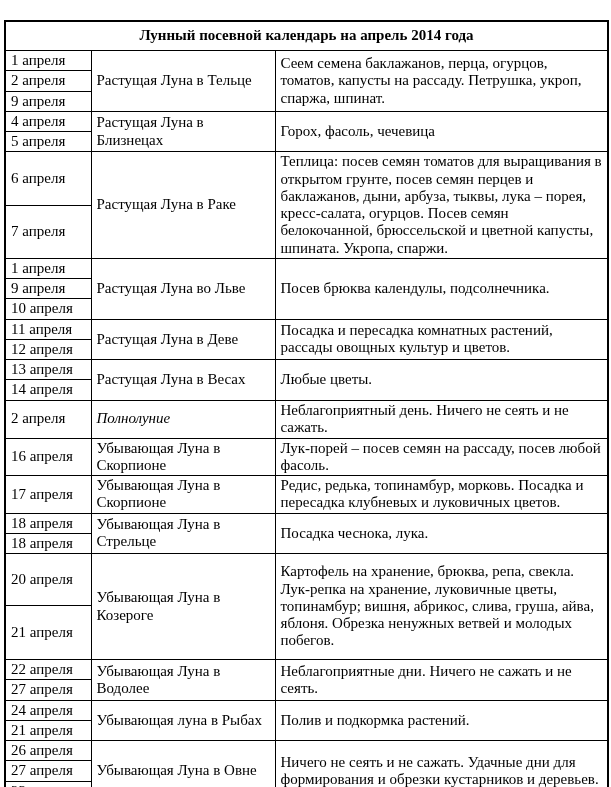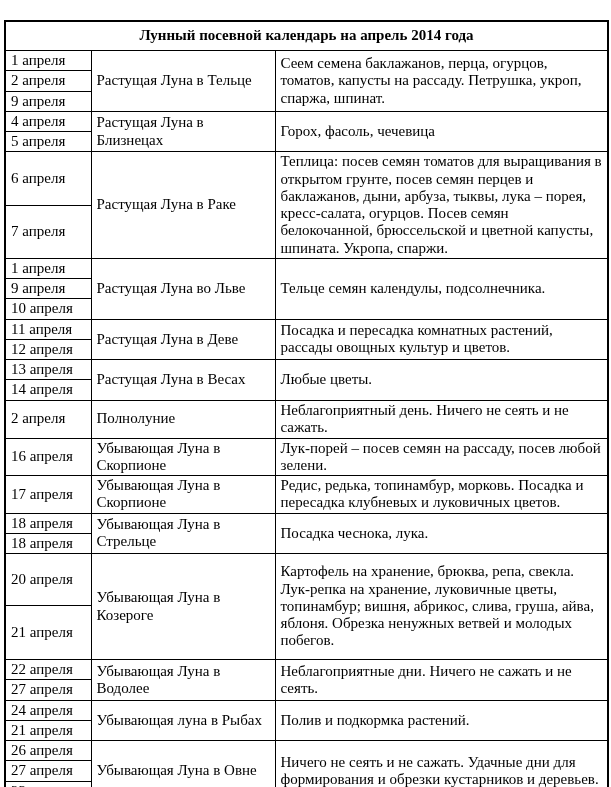--- a/index.html
+++ b/index.html
@@ -38,20 +38,21 @@
     text-align: center;
     color: var(--title_red, #d2101a);
     height: 26px;
     padding: 2px 4px;
   }
   td.c-date { }
   td.c-moon { }
   td.c-desc { }
   td.moon-red {
     color: var(--phase_red, #c23b44);
+    font-style: italic;
   }
 </style>
 </head>
 <body>
 
 <div class="page">
   <table class="calendar">
     <colgroup>
       <col style="width:86px">
       <col style="width:184px">
@@ -89,21 +90,21 @@
       <td class="c-moon" rowspan="2">Растущая Луна в Раке</td>
       <td class="c-desc" rowspan="2">Теплица: посев семян томатов для выращивания в открытом грунте, посев семян перцев и баклажанов, дыни, арбуза, тыквы, лука – порея, кресс-салата, огурцов. Посев семян белокочанной, брюссельской и цветной капусты, шпината. Укропа, спаржи.</td>
     </tr>
     <tr style="height:52px">
           <td class="c-date">7 апреля</td>
         </tr>
 
     <tr style="height:17px">
       <td class="c-date">1 апреля</td>
       <td class="c-moon" rowspan="3">Растущая Луна во Льве</td>
-      <td class="c-desc" rowspan="3">Тельце семян календулы, подсолнечника.</td>
+      <td class="c-desc" rowspan="3">Посев брюква календулы, подсолнечника.</td>
     </tr>
     <tr style="height:17px">
           <td class="c-date">9 апреля</td>
         </tr>
     <tr style="height:16px">
           <td class="c-date">10 апреля</td>
         </tr>
 
     <tr style="height:18px">
       <td class="c-date">11 апреля</td>
@@ -125,21 +126,21 @@
 
     <tr style="height:38px">
       <td class="c-date">2 апреля</td>
       <td class="c-moon moon-red">Полнолуние</td>
       <td class="c-desc">Неблагоприятный день. Ничего не сеять и не сажать.</td>
     </tr>
 
     <tr style="height:35px">
       <td class="c-date">16 апреля</td>
       <td class="c-moon">Убывающая Луна в Скорпионе</td>
-      <td class="c-desc">Лук-порей – посев семян на рассаду, посев любой зелени.</td>
+      <td class="c-desc">Лук-порей – посев семян на рассаду, посев любой фасоль.</td>
     </tr>
 
     <tr style="height:35px">
       <td class="c-date">17 апреля</td>
       <td class="c-moon">Убывающая Луна в Скорпионе</td>
       <td class="c-desc">Редис, редька, топинамбур, морковь. Посадка и пересадка клубневых и луковичных цветов.</td>
     </tr>
 
     <tr style="height:17px">
       <td class="c-date">18 апреля</td>

